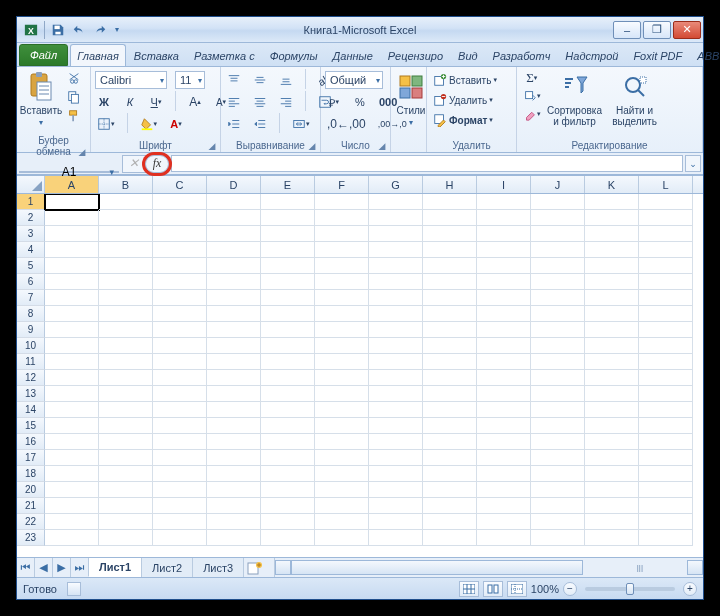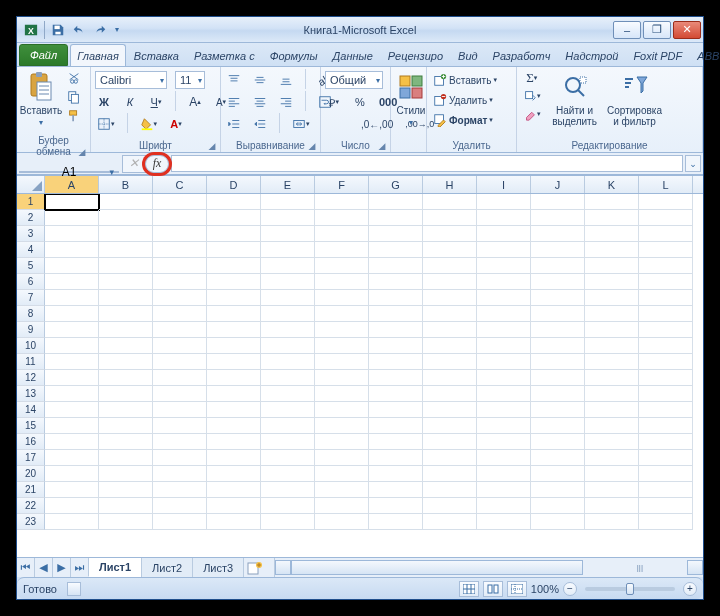--- a/index.html
+++ b/index.html
@@ -312,21 +312,20 @@
     display: flex; align-items: center; color: #6b88ae; font-size: 8px;
   }
   
   .statusbar {
     height: 22px;
     background: linear-gradient(#dbe8f7,#c7daf1);
     border-top: 1px solid #9db8d9;
     display: flex; align-items: center;
     padding: 0 6px;
     color: #2b4466;
-    border-radius: 7px;
   }
   .status-right {
     margin-left: auto; display: flex; align-items: center; gap: 4px;
   }
   .viewbtn {
     width: 20px; height: 16px;
     border: 1px solid #a7bdd9;
     background: linear-gradient(#f8fbff,#e2ecf7);
     display: flex; align-items: center; justify-content: center;
     color: #3b6ea5;
@@ -599,21 +598,21 @@
         </div>
         <div class="row">
           <div class="smbtn">
               <span style="font-family:serif;">₽</span>
               <span style="font-size:7px;">▾</span>
             </div>
           <div class="smbtn">%</div>
           <div class="smbtn" style="font-weight:bold;">000</div>
         </div>
         <div class="row">
-          <div class="smbtn" style="font-size:10px;margin-left:34px;">,0←,00</div>
+          <div class="smbtn" style="font-size:12px;">,0←,00</div>
           <div class="smbtn" style="font-size:9px;">,00→,0</div>
         </div>
       </div>
       <div class="group-label">
         <span>Число</span>
         <span class="launcher">◢</span>
       </div>
     </div>
 
     <div class="group" style="width:36px;">
@@ -691,35 +690,35 @@
           <div class="smbtn">
               <svg width="14" height="14" viewBox="0 0 16 16">
                 <path d="M4 12l6-6 3 3-6 6H4v-3z" fill="#f0a0c0" stroke="#c05080"></path>
               </svg>
               <span style="font-size:7px;">▾</span>
             </div>
         </div>
         <div class="bigbtn" style="width:56px;">
           <div class="icon32">
             <svg width="28" height="28" viewBox="0 0 28 28">
+                <path d="M4 6h8M4 10h6M4 14h4" stroke="#3b6ea5" stroke-width="2"></path>
+                <path d="M16 4h10l-4 6v8l-2 2v-10l-4-6z" fill="#7fa7d9" stroke="#3b6ea5"></path>
+              </svg>
+          </div>
+          <span class="lbl">Сортировка и фильтр</span>
+        </div>
+        <div class="bigbtn" style="width:56px;">
+          <div class="icon32">
+            <svg width="28" height="28" viewBox="0 0 28 28">
                 <circle cx="12" cy="12" r="7" fill="none" stroke="#3b6ea5" stroke-width="2"></circle>
                 <path d="M17 17l6 6" stroke="#3b6ea5" stroke-width="2"></path>
                 <rect x="19" y="4" width="6" height="6" fill="#fff" stroke="#3b6ea5" stroke-dasharray="1 1"></rect>
               </svg>
           </div>
           <span class="lbl">Найти и выделить</span>
-        </div>
-        <div class="bigbtn" style="width:56px;">
-          <div class="icon32">
-            <svg width="28" height="28" viewBox="0 0 28 28">
-                <path d="M4 6h8M4 10h6M4 14h4" stroke="#3b6ea5" stroke-width="2"></path>
-                <path d="M16 4h10l-4 6v8l-2 2v-10l-4-6z" fill="#7fa7d9" stroke="#3b6ea5"></path>
-              </svg>
-          </div>
-          <span class="lbl">Сортировка и фильтр</span>
         </div>
       </div>
       <div class="group-label">
         <span>Редактирование</span>
       </div>
     </div>
   </div>
 
   <div class="formulabar">
     <div class="namebox">
@@ -1005,20 +1004,35 @@
           <div class="cell"></div>
           <div class="cell"></div>
           <div class="cell"></div>
           <div class="cell"></div>
           <div class="cell"></div>
           <div class="cell"></div>
           <div class="cell"></div>
           <div class="cell"></div>
         </div>
         <div class="row-line">
+          <div class="rowh">18</div>
+          <div class="cell"></div>
+          <div class="cell"></div>
+          <div class="cell"></div>
+          <div class="cell"></div>
+          <div class="cell"></div>
+          <div class="cell"></div>
+          <div class="cell"></div>
+          <div class="cell"></div>
+          <div class="cell"></div>
+          <div class="cell"></div>
+          <div class="cell"></div>
+          <div class="cell"></div>
+        </div>
+        <div class="row-line">
           <div class="rowh">20</div>
           <div class="cell"></div>
           <div class="cell"></div>
           <div class="cell"></div>
           <div class="cell"></div>
           <div class="cell"></div>
           <div class="cell"></div>
           <div class="cell"></div>
           <div class="cell"></div>
           <div class="cell"></div>

